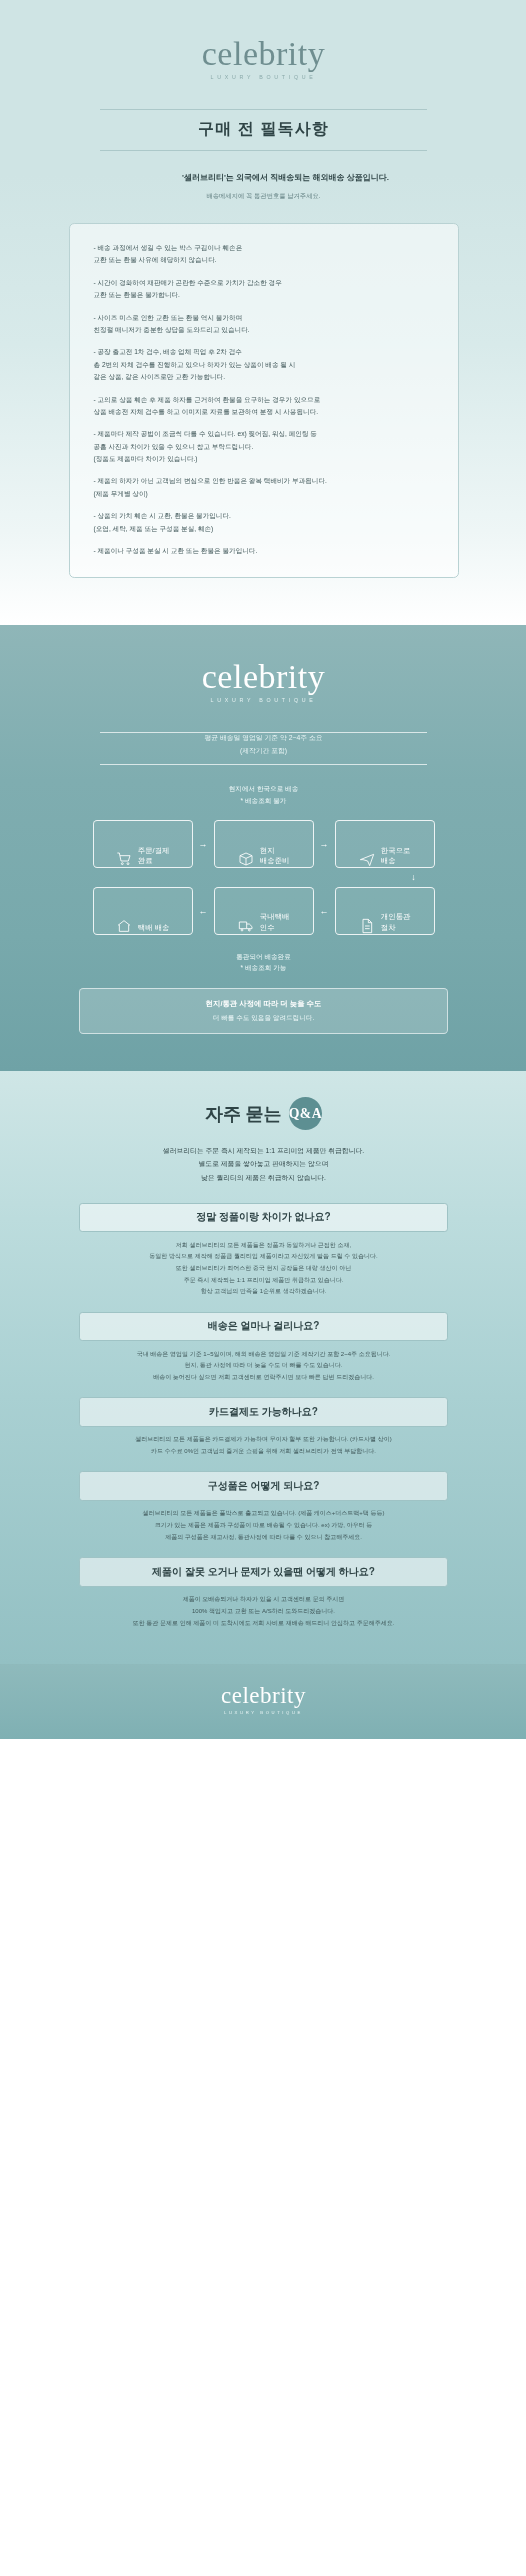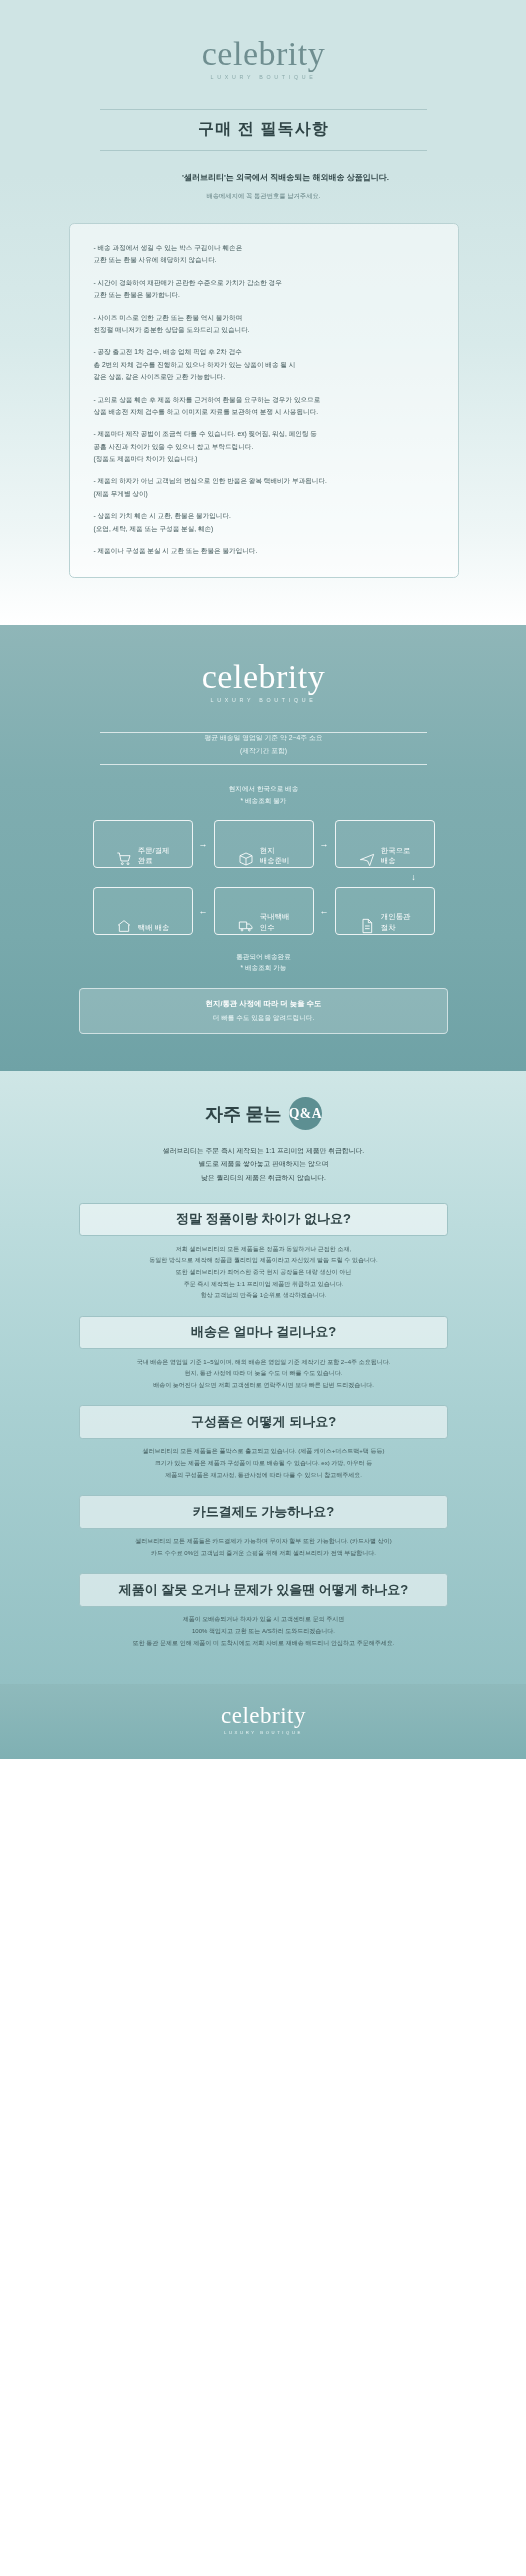--- a/index.html
+++ b/index.html
@@ -143,21 +143,21 @@
   .qna-intro { margin-top:13.7px; font-size:6.8px; line-height:2; color:#2f4446; }
 
   .qna-list { width:369px; margin:18px auto 0 auto; }
   .qna-item { margin-bottom:13.7px; }
   .q-btn {
     width:100%;
     background:rgba(255,255,255,.55);
     border:0.5px solid #9fc3c5;
     border-radius:3.2px;
     padding:6.8px 0;
-    font-size:13px; font-weight:bold; color:#2f4446;
+    font-size:10px; font-weight:bold; color:#2f4446;
     text-align:center;
     cursor:pointer;
   }
   .a-text {
     margin-top:7.4px;
     font-size:6px;
     line-height:1.95;
     color:#3f5759;
     white-space:pre-line;
   }
@@ -345,31 +345,31 @@
 주문 즉시 제작되는 1:1 프리미엄 제품만 취급하고 있습니다.
 항상 고객님의 만족을 1순위로 생각하겠습니다.</div>
       </div>
       <div class="qna-item">
         <div class="q-btn">배송은 얼마나 걸리나요?</div>
         <div class="a-text">국내 배송은 영업일 기준 1~5일이며, 해외 배송은 영업일 기준 제작기간 포함 2~4주 소요됩니다.
 현지, 통관 사정에 따라 더 늦을 수도 더 빠를 수도 있습니다.
 배송이 늦어진다 싶으면 저희 고객센터로 연락주시면 보다 빠른 답변 드리겠습니다.</div>
       </div>
       <div class="qna-item">
+        <div class="q-btn">카드결제도 가능하나요?</div>
+        <div class="a-text">셀러브리티의 모든 제품들은 카드결제가 가능하며 무이자 할부 또한 가능합니다. (카드사별 상이)
+카드 수수료 0%인 고객님의 즐거운 쇼핑을 위해 저희 셀러브리티가 전액 부담합니다.</div>
+      </div>
+      <div class="qna-item">
         <div class="q-btn">구성품은 어떻게 되나요?</div>
         <div class="a-text">셀러브리티의 모든 제품들은 풀박스로 출고되고 있습니다. (제품 케이스+더스트백+택 등등)
 크기가 있는 제품은 제품과 구성품이 따로 배송될 수 있습니다. ex) 가방, 아우터 등
 제품의 구성품은 재고사정, 통관사정에 따라 다를 수 있으니 참고해주세요.</div>
       </div>
       <div class="qna-item">
-        <div class="q-btn">카드결제도 가능하나요?</div>
-        <div class="a-text">셀러브리티의 모든 제품들은 카드결제가 가능하며 무이자 할부 또한 가능합니다. (카드사별 상이)
-카드 수수료 0%인 고객님의 즐거운 쇼핑을 위해 저희 셀러브리티가 전액 부담합니다.</div>
-      </div>
-      <div class="qna-item">
         <div class="q-btn">제품이 잘못 오거나 문제가 있을땐 어떻게 하나요?</div>
         <div class="a-text">제품이 오배송되거나 하자가 있을 시 고객센터로 문의 주시면
 100% 책임지고 교환 또는 A/S하러 도와드리겠습니다.
 또한 통관 문제로 인해 제품이 미 도착시에도 저희 사비로 재배송 해드리니 안심하고 주문해주세요.</div>
       </div>
     </div>
   </section>
 
   <footer class="footer">
     <div class="logo">celebrity</div>

